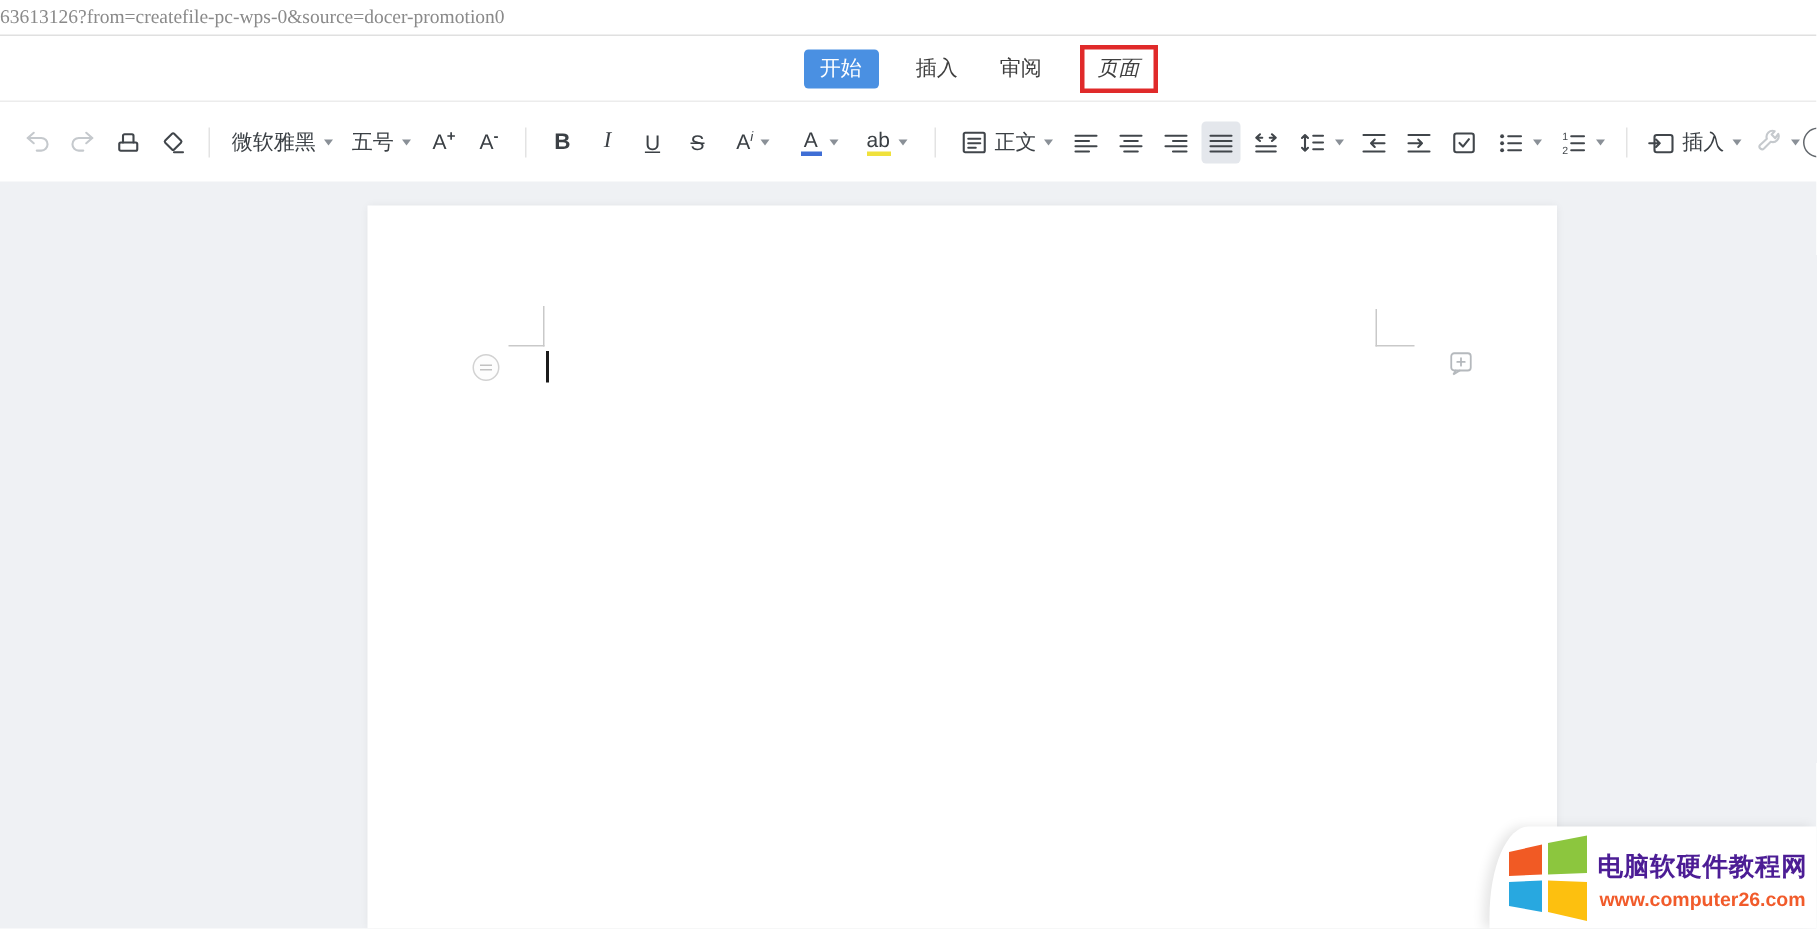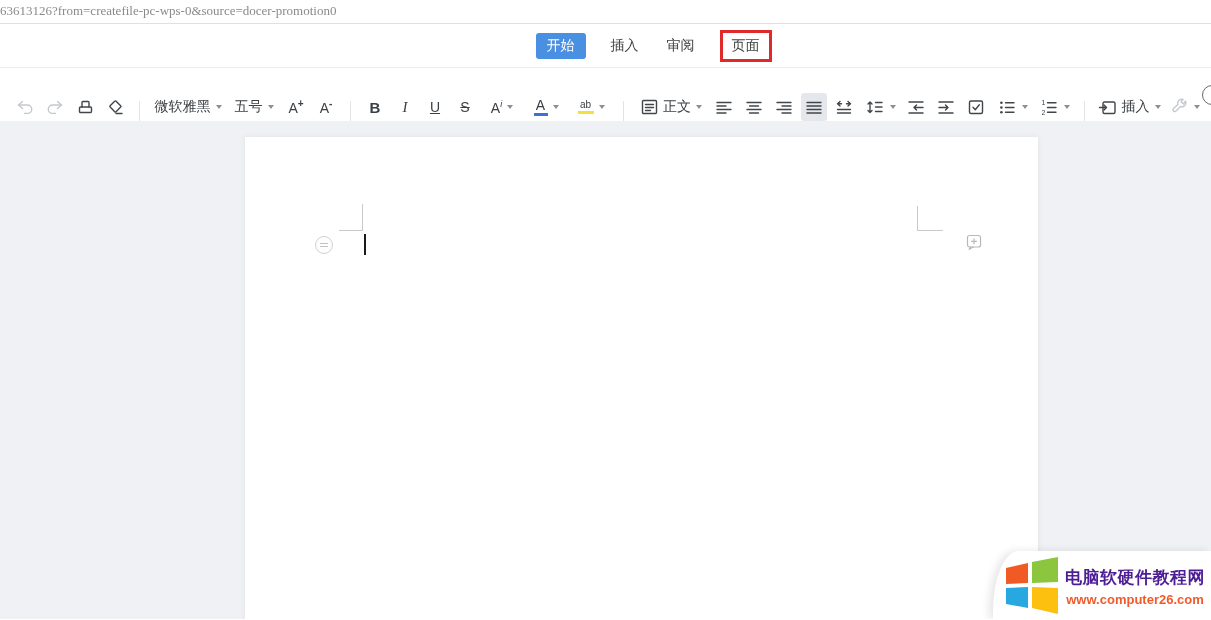--- a/index.html
+++ b/index.html
@@ -10,24 +10,24 @@
   
   .url-line { height:24px; line-height:20px; font-size:13px; color:#8a8a8a;
               border-bottom:1px solid #e0e0e0; padding:1px 0 0 0; white-space:nowrap; overflow:hidden;font-family:Liberation Serif, serif; }
 
   
   .tabbar { height:44px; display:flex; align-items:center; justify-content:center;
             border-bottom:1px solid #ececec; background:#fff; }
   .tabgroup { display:flex; align-items:center; gap:22px; margin-left:96px; }
   .tab { font-size:14px; color:#3f3f3f; padding:4px 3px; cursor:default; }
   .tab.active { background:#4a90e2; color:#fff; border-radius:3px; padding:4px 11px; }
-  .tab.highlighted { border:3px solid #e02a2a; padding:4px 9px; }
-
-  
-  .toolbar { position:relative; height:53px; display:flex; align-items:flex-end; gap:4px;
+  .tab.highlighted { border:3px solid #e02a2a; padding:4px 9px;font-style:italic; }
+
+  
+  .toolbar { position:relative; height:53px; display:flex; align-items:center; gap:4px;
              padding-left:12px; background:#fff; overflow:hidden; }
   .btn { height:28px; min-width:26px; display:flex; align-items:center; justify-content:center;
          border-radius:3px; color:#3b4045; flex:none; }
   .btn.active { background:#e4e7ec; }
   .divider { width:1px; height:20px; background:#e3e3e3; margin:0 7px; flex:none; }
   .caret { width:0; height:0; border-left:3.5px solid transparent; border-right:3.5px solid transparent;
            border-top:4px solid #8a9097; margin-left:5px; flex:none; }
   .tb-text { font-size:14px; color:#3b4045; }
   .toolbar svg { stroke:#41464b; fill:none; stroke-width:1.4; stroke-linecap:round; stroke-linejoin:round; flex:none; }
   .toolbar svg.dis { stroke:#c5c9cd; }
@@ -149,21 +149,21 @@
     </div>
     <div class="btn" style="min-width:40px">
       <span class="stack">
         <span class="lbl-a">A</span>
         <span class="colbar" style="background:#3f6ed5"></span>
       </span>
       <span class="caret"></span>
     </div>
     <div class="btn" style="min-width:42px">
       <span class="stack">
-        <span style="font-size:10px">ab</span>
+        <span style="font-size:14px">ab</span>
         <span class="colbar" style="width:16px;background:#f0e13c"></span>
       </span>
       <span class="caret"></span>
     </div>
 
     <div class="divider"></div>
 
     <div class="btn" style="min-width:72px">
       <svg width="19" height="18">
         <rect x="2.5" y="2.5" width="14" height="13" rx="1"></rect>

